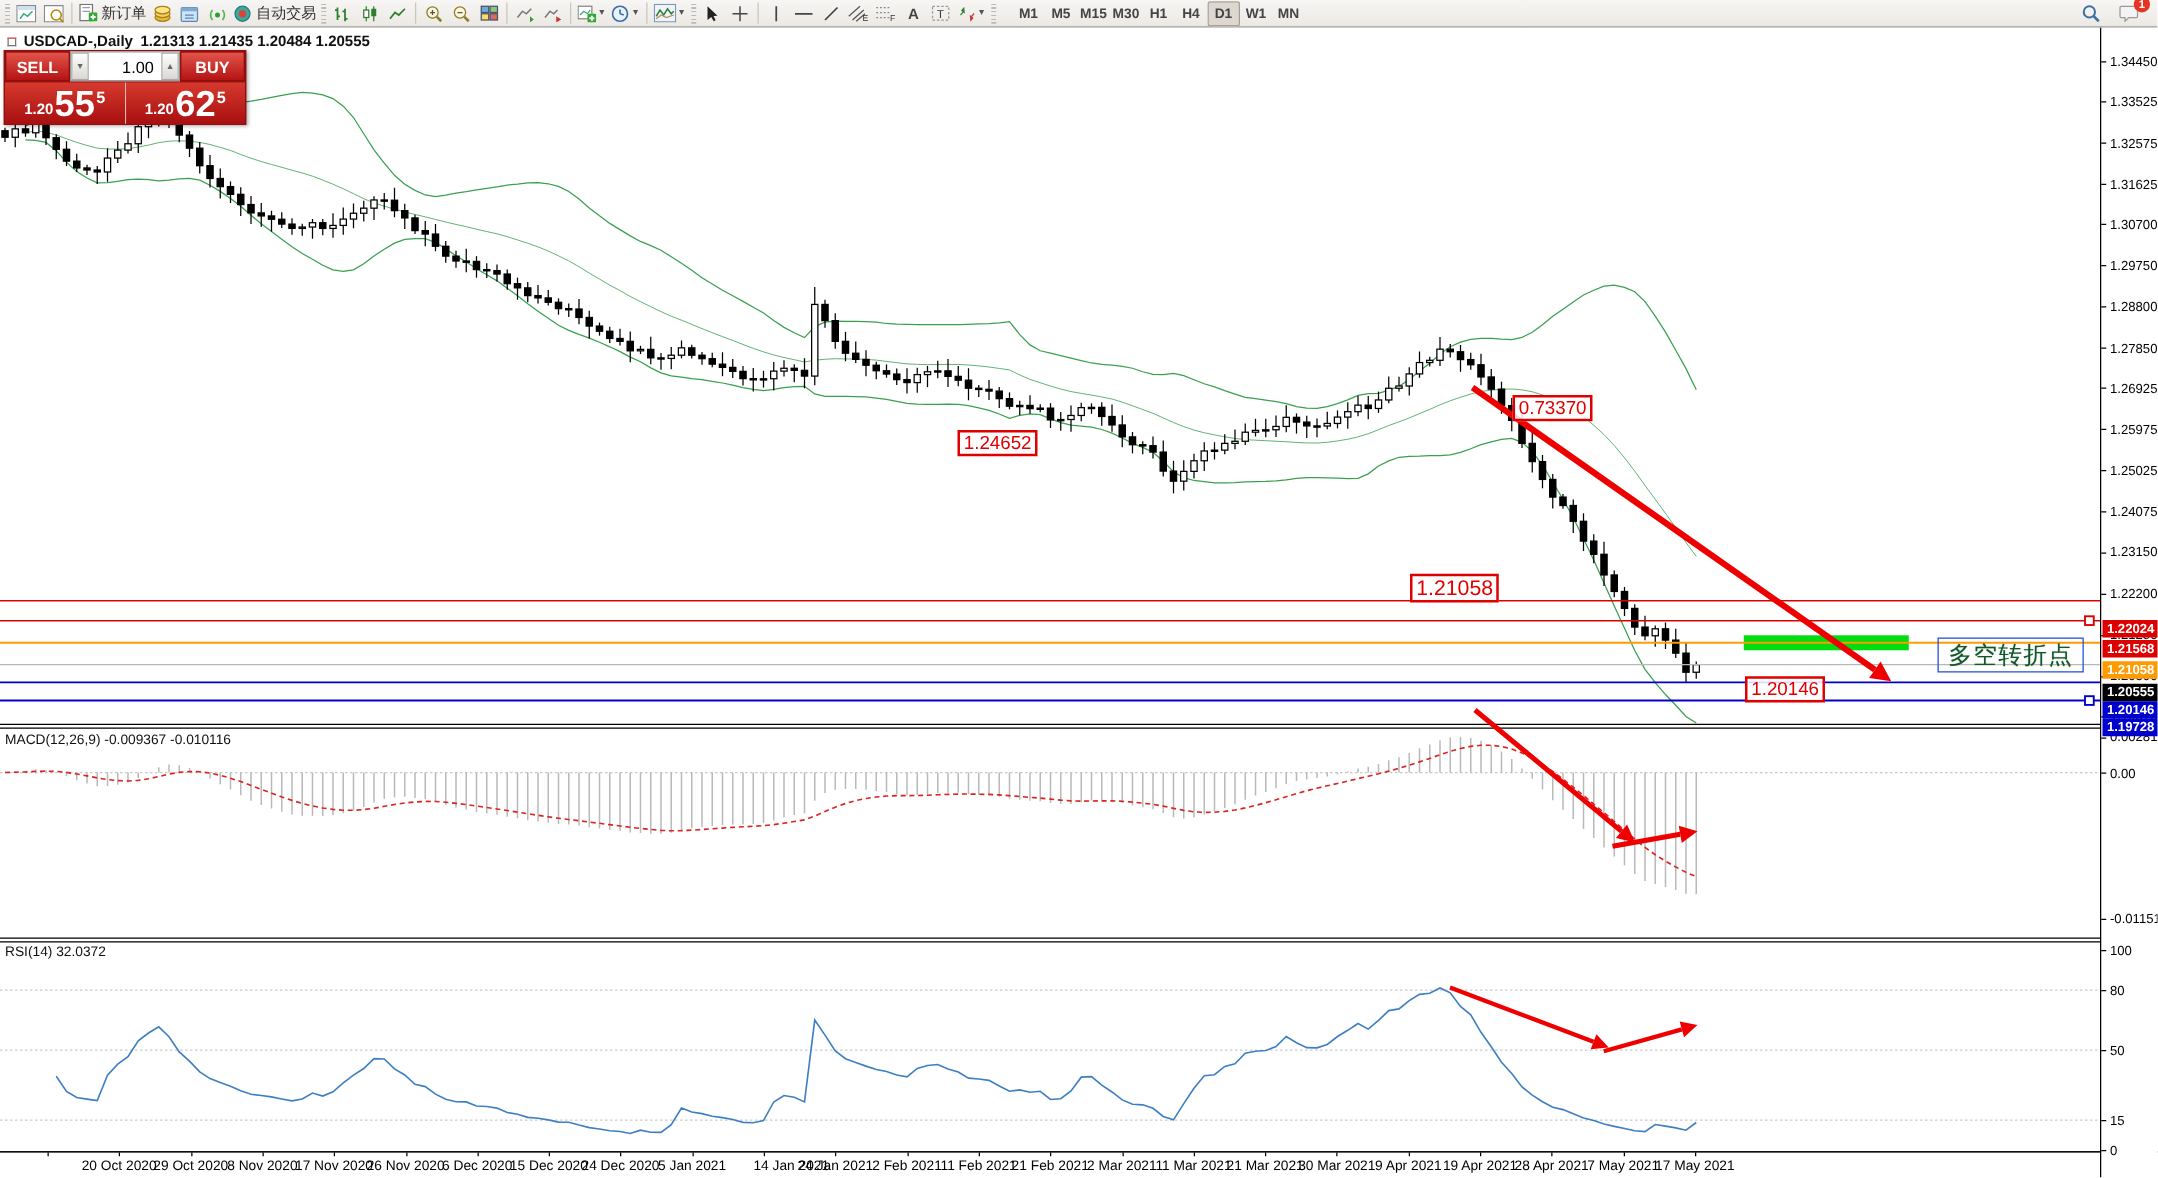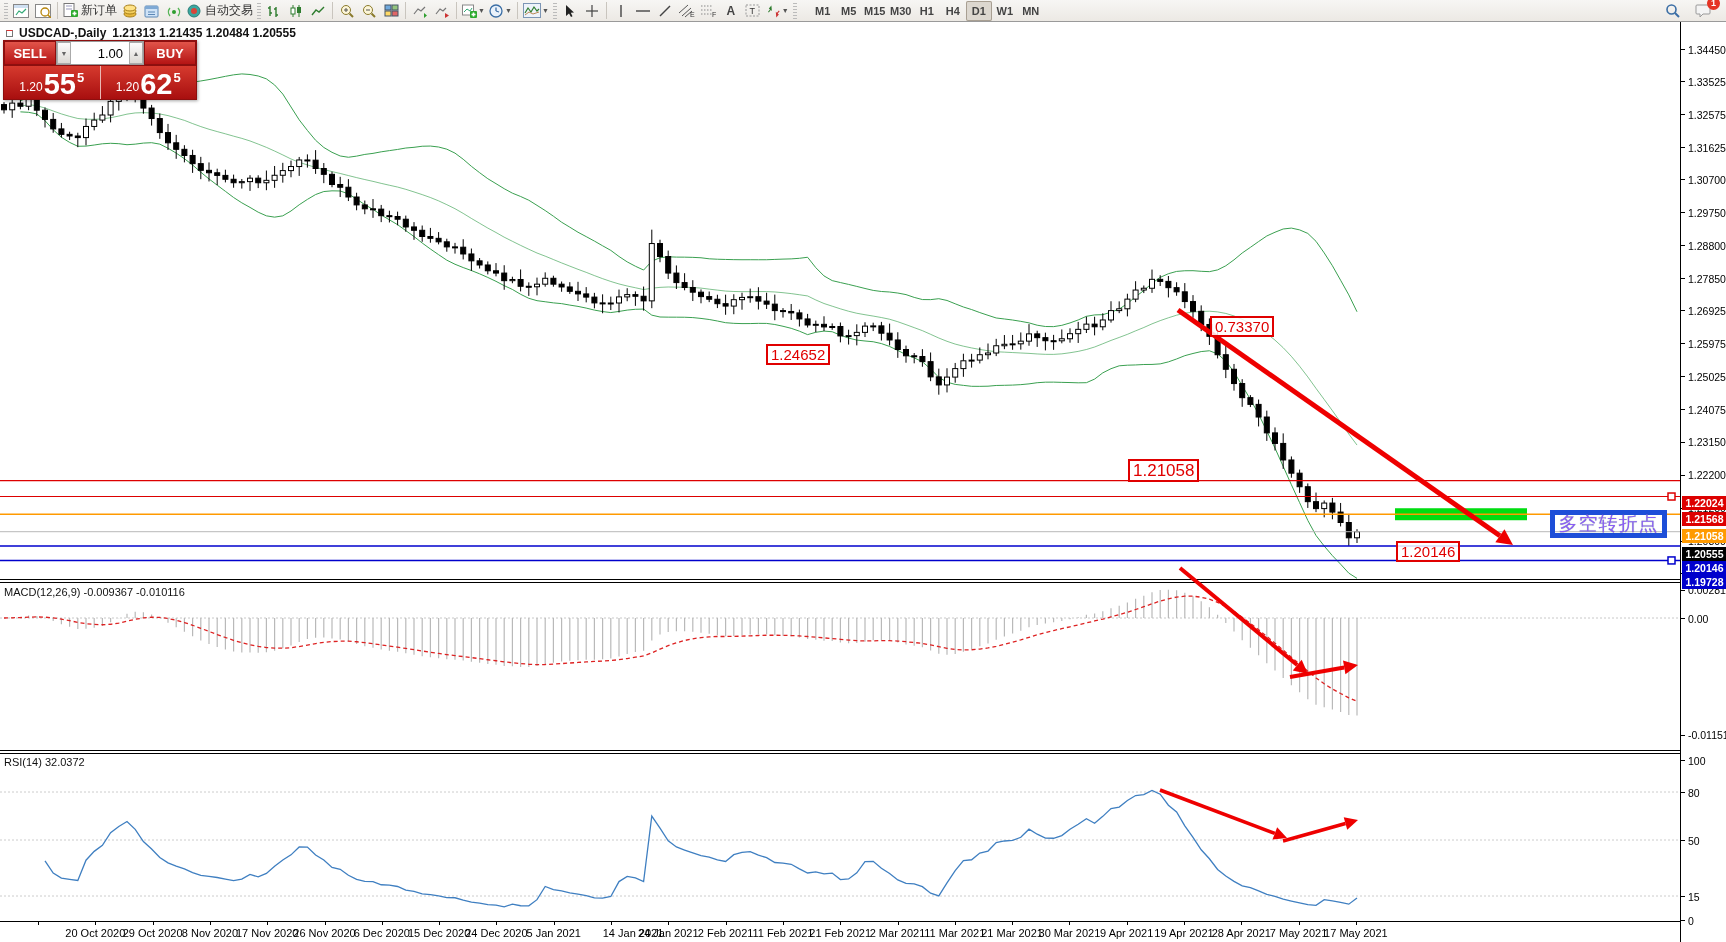--- a/index.html
+++ b/index.html
@@ -53,30 +53,30 @@
     font-size:13px; font-weight:bold; display:flex; align-items:center; justify-content:center;
     border:1px solid #8d0f0f; }
   #tp-vol { flex:1; background:#fff; border:1px solid #999; display:flex; align-items:center; }
   #tp-vol .spin { width:14px; height:100%; background:linear-gradient(#fdfdfd,#dcd9d4);
     border:1px solid #aaa; font-size:7px; color:#666; display:flex; align-items:center; justify-content:center; }
   #tp-vol .val { flex:1; text-align:right; padding-right:6px; font-size:13px; color:#000; }
   #tp-row2 { display:flex; height:34px; border-top:1px solid #8d0f0f; }
   .tpprice { flex:1; background:linear-gradient(#d63a2e,#a80f0f); color:#fff; display:flex;
     align-items:flex-end; justify-content:center; padding-bottom:2px; }
   .tpprice.left { border-right:1px solid #e9b9b4; }
-  .pp-small { font-size:12px; font-weight:normal; margin-bottom:3px; }
+  .pp-small { font-size:12px; font-weight:bold; margin-bottom:3px; }
   .pp-big { font-size:29px; font-weight:bold; line-height:26px; margin:0 1px; }
   .pp-sup { font-size:13px; font-weight:bold; margin-bottom:12px; }
 
   
   .anno { position:absolute; border:2px solid #e00000; color:#e00000; background:rgba(255,255,255,.85);
     font-weight:normal; display:flex; align-items:center; justify-content:center; z-index:18;
     line-height:1; padding:1px 3px; }
   #note-box { position:absolute; left:1550px; top:510px; width:117px; height:28px;
-    border:5px solid #1d4ed8; color:#8b5cf6; font-size:19px; letter-spacing:1px;
+    border:1px solid #1d4ed8; color:#14532d; font-size:19px; letter-spacing:1px;
     display:flex; align-items:center; justify-content:center; z-index:18;
     text-shadow:0 0 1px rgba(0,120,0,.4); white-space:nowrap; }
 
   
   #date-row { position:absolute; left:0; top:922px; width:1726px; height:20px; background:#fff; z-index:8; }
   #date-row .dtick { position:absolute; top:0; width:1px; height:3px; background:#000; }
   .dlabel { position:absolute; top:5px; font-size:11px; color:#000; white-space:nowrap;
     transform:translateX(-50%); }
   #bottom-line { position:absolute; left:0; top:921px; width:1726px; height:1px; background:#000; z-index:9; }
 </style>

